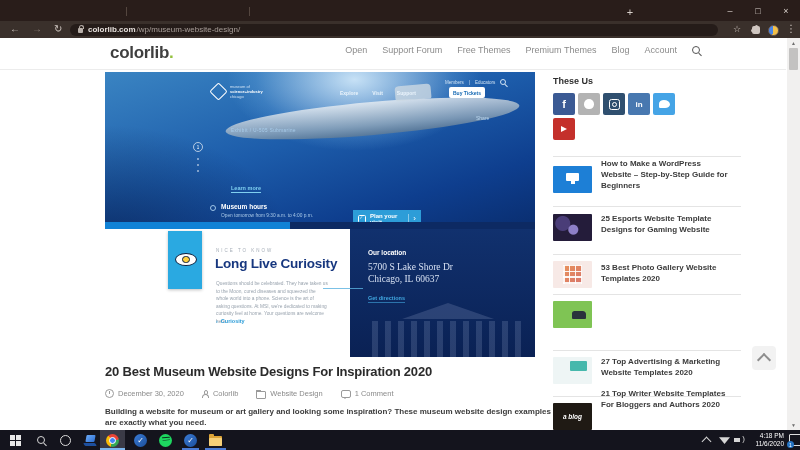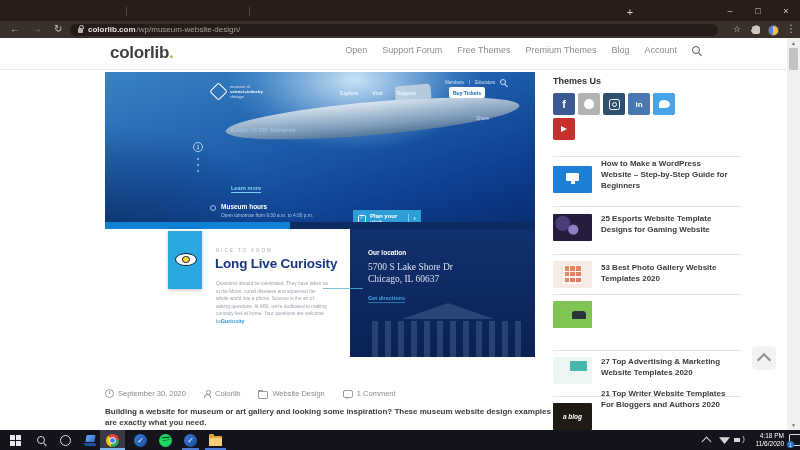--- a/index.html
+++ b/index.html
@@ -293,41 +293,42 @@
   <div class="a darkPanel">
     <span class="cols"></span>
     <span class="pedi"></span>
   </div>
   <span class="a locL" style="left:368px;top:249px">Our location</span>
   <div class="a locA" style="left:368px;top:261px">5700 S Lake Shore Dr
 Chicago, IL 60637</div>
   <div class="a locLine"></div>
   <span class="a locG" style="left:368px;top:295px">Get directions</span>
 
+  <h1 class="a artT" style="margin:0">20 Best Museum Website Designs For Inspiration 2020</h1>
   <div class="a meta">
     <span class="mitem">
         <span class="ico-clock"></span>
-      <span>September 30, 2020</span>
+      <span>December 30, 2020</span>
       </span>
     <span class="mitem">
         <span class="ico-user"></span>
       <span>Colorlib</span>
       </span>
     <span class="mitem">
         <span class="ico-folder"></span>
       <span>Website Design</span>
       </span>
     <span class="mitem">
         <span class="ico-comment"></span>
       <span>1 Comment</span>
       </span>
   </div>
   <div class="a excerpt">Building a website for museum or art gallery and looking some inspiration? These museum website design examples are exactly what you need.</div>
 
-  <span class="a followT">Themes Us</span>
+  <span class="a followT">These Us</span>
   <div class="a" style="left:553px;top:93px;display:flex;gap:3px">
     <span class="soc s-fb">f</span>
     <span class="soc s-gh">
         <i></i>
       </span>
     <span class="soc s-ig">
         <i></i>
       </span>
     <span class="soc s-li">in</span>
     <span class="soc s-tw">

